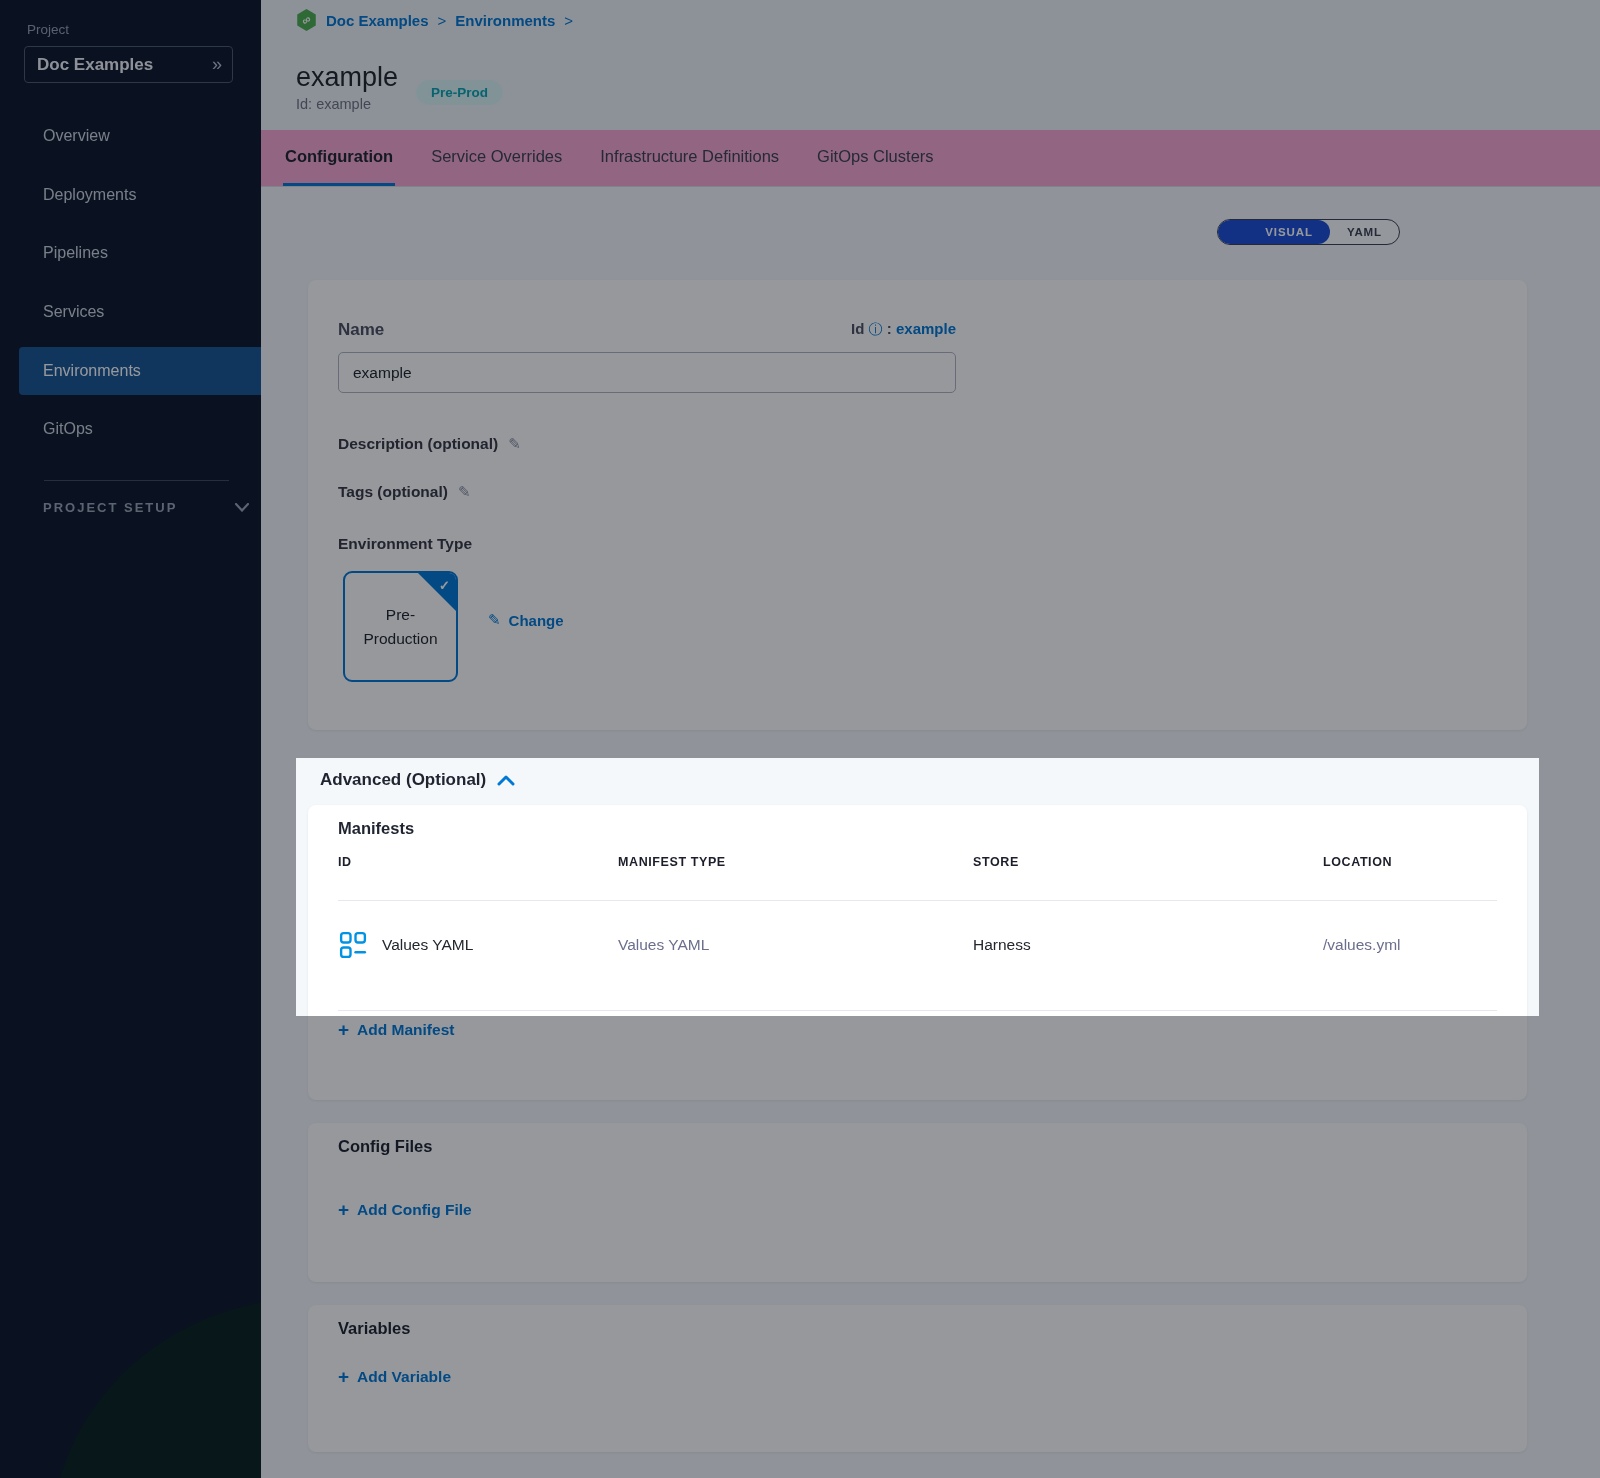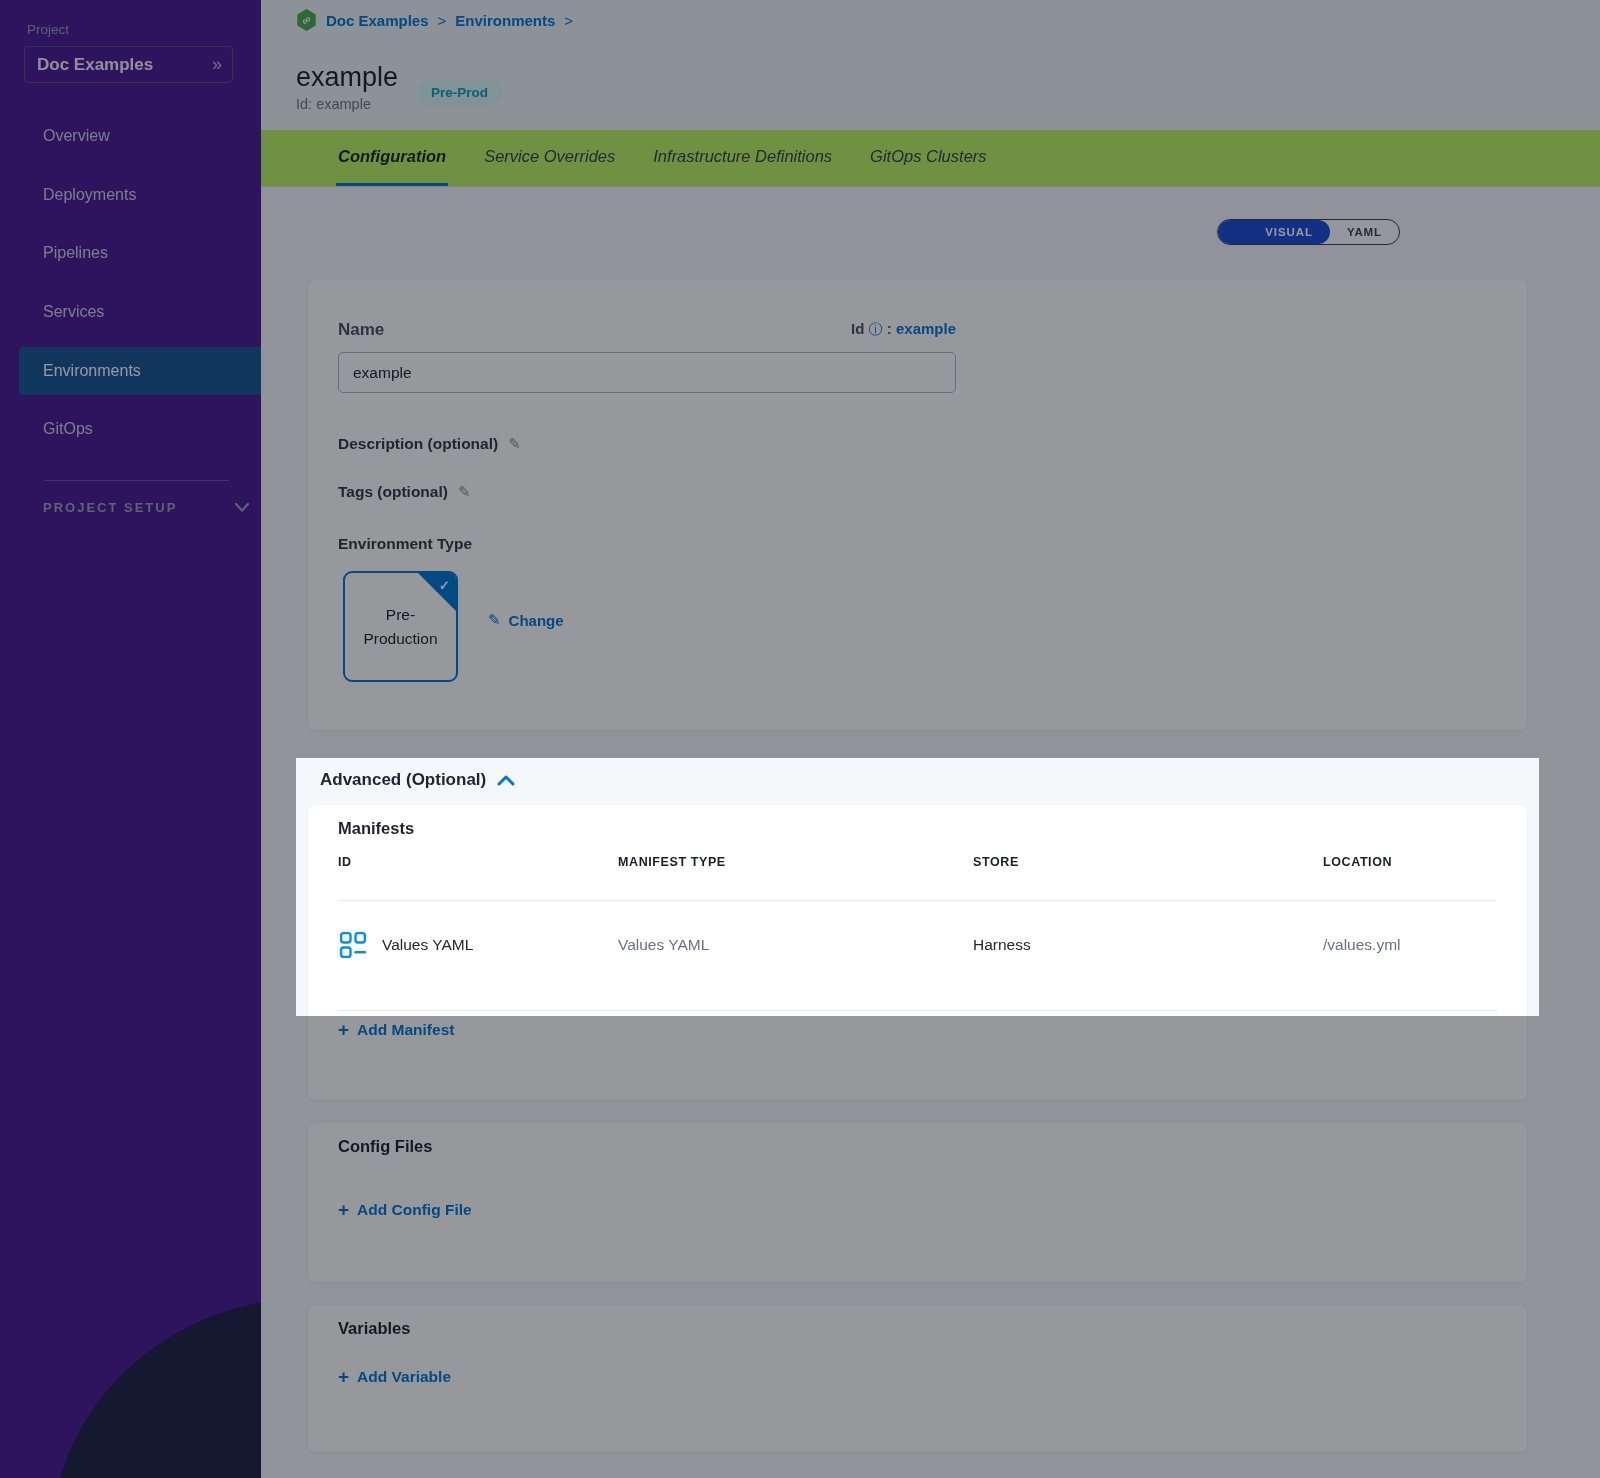--- a/index.html
+++ b/index.html
@@ -1,21 +1,21 @@
 <!DOCTYPE html>
 <html><head>
 <meta charset="utf-8">
 <style>
   * { margin:0; padding:0; box-sizing:border-box; }
   html,body { width:1600px; height:1478px; }
   body { font-family:"Liberation Sans", sans-serif; }
   #app { position:relative; width:1600px; height:1478px; background:#f3f6f9; overflow:hidden; }
 
   
-  .sidebar { position:absolute; left:0; top:0; width:261px; height:1478px; background:#4c1d95; overflow:hidden; z-index:1; }
+  .sidebar { position:absolute; left:0; top:0; width:261px; height:1478px; background:#0f172a; overflow:hidden; z-index:1; }
   .sb-hill { position:absolute; bottom:-150px; left:50px; width:520px; height:330px; background:#07261a; border-radius:50% 50% 0 0 / 75% 75% 0 0; opacity:.65; }
   .project-label { position:absolute; top:22px; left:27px; font-size:13.5px; color:#97a0b3; }
   .project-selector { position:absolute; top:46px; left:24px; width:209px; height:37px; border:1px solid #4a5a6e; border-radius:4px; display:flex; align-items:center; padding:0 12px; color:#f2f5f9; font-size:17px; font-weight:700; cursor:pointer; }
   .project-selector .expand { margin-left:auto; color:#b8c2cf; font-size:18px; font-weight:400; letter-spacing:-2px; }
   .nav-item { position:absolute; left:0; width:261px; height:40px; display:flex; align-items:center; padding-left:43px; color:#cdd5de; font-size:16px; cursor:pointer; }
   .nav-item.active { left:19px; width:242px; height:48px; background:#1b5694; border-radius:4px 0 0 4px; padding-left:24px; color:#ffffff; }
   .sb-divider { position:absolute; top:480px; left:44px; width:185px; height:1px; background:rgba(255,255,255,0.22); }
   .project-setup { position:absolute; top:500px; left:43px; display:flex; align-items:center; gap:58px; color:#9aa5b5; font-size:13px; font-weight:700; letter-spacing:2px; cursor:pointer; }
 
   
@@ -24,21 +24,21 @@
   .breadcrumb { position:absolute; top:9px; left:35px; display:flex; align-items:center; gap:9px; font-size:15px; font-weight:700; color:#0278d5; }
   .bc-icon { width:21px; height:22px; background:#4cae50; clip-path:polygon(50% 0%, 94% 25%, 94% 75%, 50% 100%, 6% 75%, 6% 25%); display:flex; align-items:center; justify-content:center; color:#fff; font-size:12px; font-weight:700; }
   .bc-icon span { transform:rotate(-35deg); }
   .bc-sep { color:#0278d5; font-weight:400; }
   .bc-link { cursor:pointer; }
   .title-row { position:absolute; top:50px; left:35px; display:flex; align-items:center; gap:18px; }
   .page-title { font-size:27px; color:#22272e; font-weight:400; }
   .env-badge { background:#dcf7f9; color:#09a4b2; font-size:13.5px; font-weight:700; padding:5px 15px; border-radius:13px;margin-top:30px; }
   .id-line { position:absolute; top:96px; left:35px; font-size:14.5px; color:#6f7485; }
 
-  .tabs-bar { position:absolute; top:130px; left:0; width:1339px; height:57px; background:#bef264; border-bottom:1px solid #d8dce2; display:flex; align-items:stretch; padding-left:75px; gap:34px;font-style:italic; }
+  .tabs-bar { position:absolute; top:130px; left:0; width:1339px; height:57px; background:#f9a8d4; border-bottom:1px solid #d8dce2; display:flex; align-items:stretch; padding-left:22px; gap:34px; }
   .tab { display:flex; align-items:center; font-size:16.5px; color:#3d4250; border-bottom:3px solid transparent; padding:0 2px; cursor:pointer; }
   .tab.active { font-weight:700; color:#22272e; border-bottom-color:#0278d5; }
 
   
   .view-toggle { position:absolute; top:219px; right:200px; height:26px; display:flex; border:1px solid #3a4050; border-radius:14px; overflow:hidden; background:#fcfdff; cursor:pointer; }
   .vt-seg { display:flex; align-items:center; padding:0 17px; font-size:11.5px; font-weight:700; letter-spacing:.9px; }
   .vt-visual { background:#1d4ed8; color:#ffffff; border-radius:13px;padding-left:47px; }
   .vt-yaml { color:#3d4250; }
 
   .card { position:absolute; left:47px; width:1219px; background:#ffffff; border-radius:8px; box-shadow:0 1px 3px rgba(40,50,60,0.08); }

